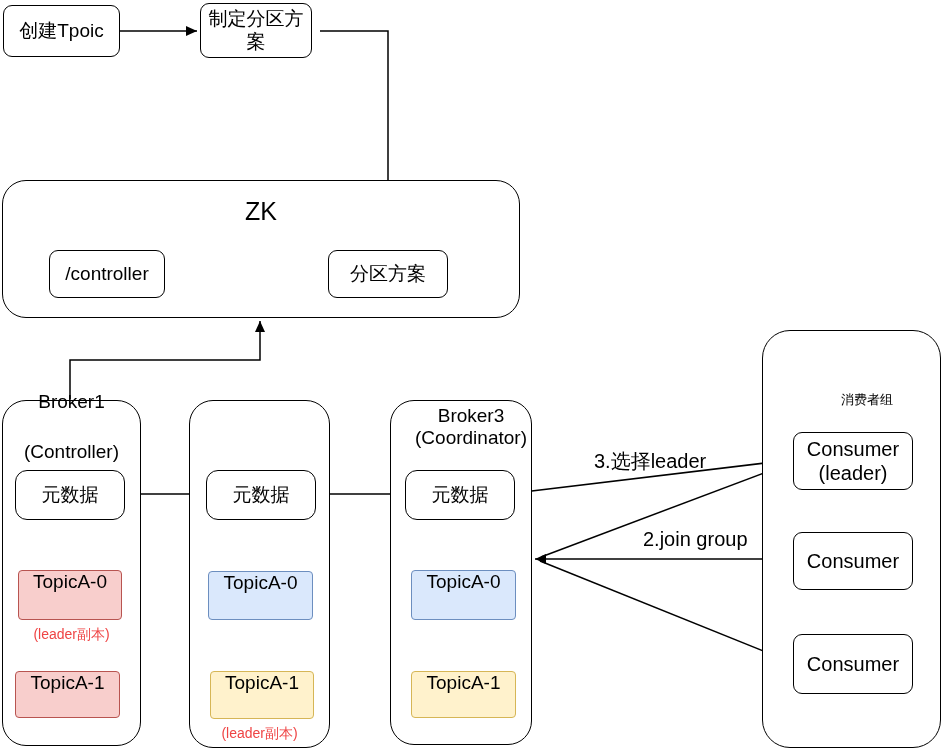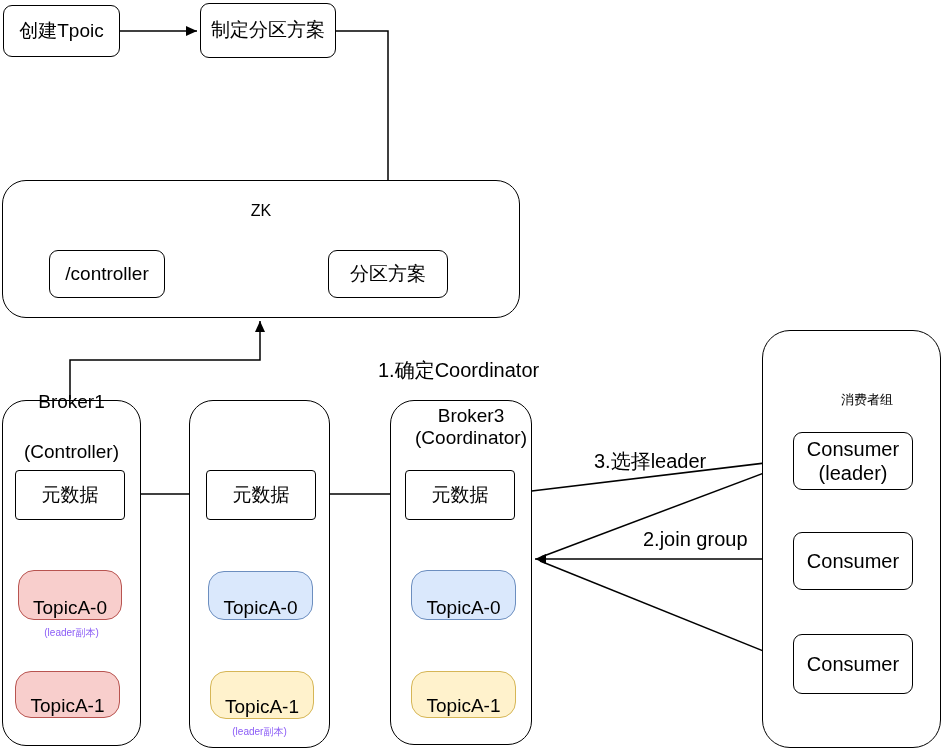--- a/index.html
+++ b/index.html
@@ -6,39 +6,39 @@
   #canvas{
     position:relative;width:944px;height:751px;background:#ffffff;overflow:hidden;
     font-family:"Liberation Sans","DejaVu Sans",sans-serif;color:#000;
   }
   #wires{position:absolute;left:0;top:0;width:944px;height:751px;pointer-events:none;}
   .node{
     position:absolute;box-sizing:border-box;border:1.6px solid #000;border-radius:9px;
     background:#fff;display:flex;align-items:center;justify-content:center;
     text-align:center;font-size:19px;line-height:1.2;
   }
-  .square{border-radius:4px;}
+  .square{border-radius:12px;}
   .container{
     position:absolute;box-sizing:border-box;border:1.6px solid #000;border-radius:24px;
     background:#fff;
   }
   .container-title{
     position:absolute;box-sizing:border-box;display:flex;flex-direction:column;
     align-items:center;justify-content:center;text-align:center;
     font-size:19px;line-height:22px;
   }
   .topic{
-    position:absolute;box-sizing:border-box;border:1.6px solid;border-radius:16px;
-    display:flex;align-items:flex-end;justify-content:center;font-size:19px;
+    position:absolute;box-sizing:border-box;border:1.6px solid;border-radius:4px;
+    display:flex;align-items:flex-start;justify-content:center;font-size:19px;
   }
   .topic.pink  {background:#f8cecc;border-color:#b85450;}
   .topic.blue  {background:#dae8fc;border-color:#6c8ebf;}
   .topic.yellow{background:#fff2cc;border-color:#d6b656;}
   .note{
-    position:absolute;text-align:center;font-size:10px;color:#8b5cf6;
+    position:absolute;text-align:center;font-size:14px;color:#ef4444;
   }
   .edge-label{
     position:absolute;font-size:20px;white-space:nowrap;background:transparent;
   }
 </style>
 </head>
 <body>
 
 <div id="canvas">
 
@@ -57,26 +57,26 @@
       <path d="M515,493 L790,460" marker-end="url(#arr)"></path>
       <path d="M793,462 L541,557"></path>
       <path d="M793,559 L535,559" marker-end="url(#arr)"></path>
       <path d="M793,663 L540,561"></path>
     </g>
   </svg>
 
   <div class="node" style="left:3px;top:5px;width:117px;height:52px;">
     <span>创建Tpoic</span>
   </div>
-  <div class="node" style="left:200px;top:3px;width:136px;height:55px;">
+  <div class="node" style="left:200px;top:3px;width:112px;height:55px;">
     <span>制定分区方案</span>
   </div>
 
   <div class="container" style="left:2px;top:180px;width:518px;height:138px;"></div>
-  <div class="container-title" style="left:2px;top:198px;width:518px;height:26px;font-size:16px;">
+  <div class="container-title" style="left:2px;top:198px;width:518px;height:26px;font-size:25px;">
     <span>ZK</span>
   </div>
   <div class="node" style="left:49px;top:250px;width:116px;height:48px;">
     <span>/controller</span>
   </div>
   <div class="node" style="left:328px;top:250px;width:120px;height:48px;">
     <span>分区方案</span>
   </div>
 
   <div class="container" style="left:2px;top:400px;width:139px;height:346px;"></div>
@@ -134,23 +134,20 @@
     <span>Consumer</span>
     <span>(leader)</span>
   </div>
   <div class="node" style="left:793px;top:532px;width:120px;height:58px;font-size:20px;">
     <span>Consumer</span>
   </div>
   <div class="node" style="left:793px;top:634px;width:120px;height:60px;font-size:20px;">
     <span>Consumer</span>
   </div>
 
-  <div class="edge-label" style="left:378px;top:357px;">
-    <span>1.确定Coordinator</span>
-  </div>
   <div class="edge-label" style="left:594px;top:448px;">
     <span>3.选择leader</span>
   </div>
   <div class="edge-label" style="left:643px;top:528px;">
     <span>2.join group</span>
   </div>
 
 </div>
 
 </body></html>

